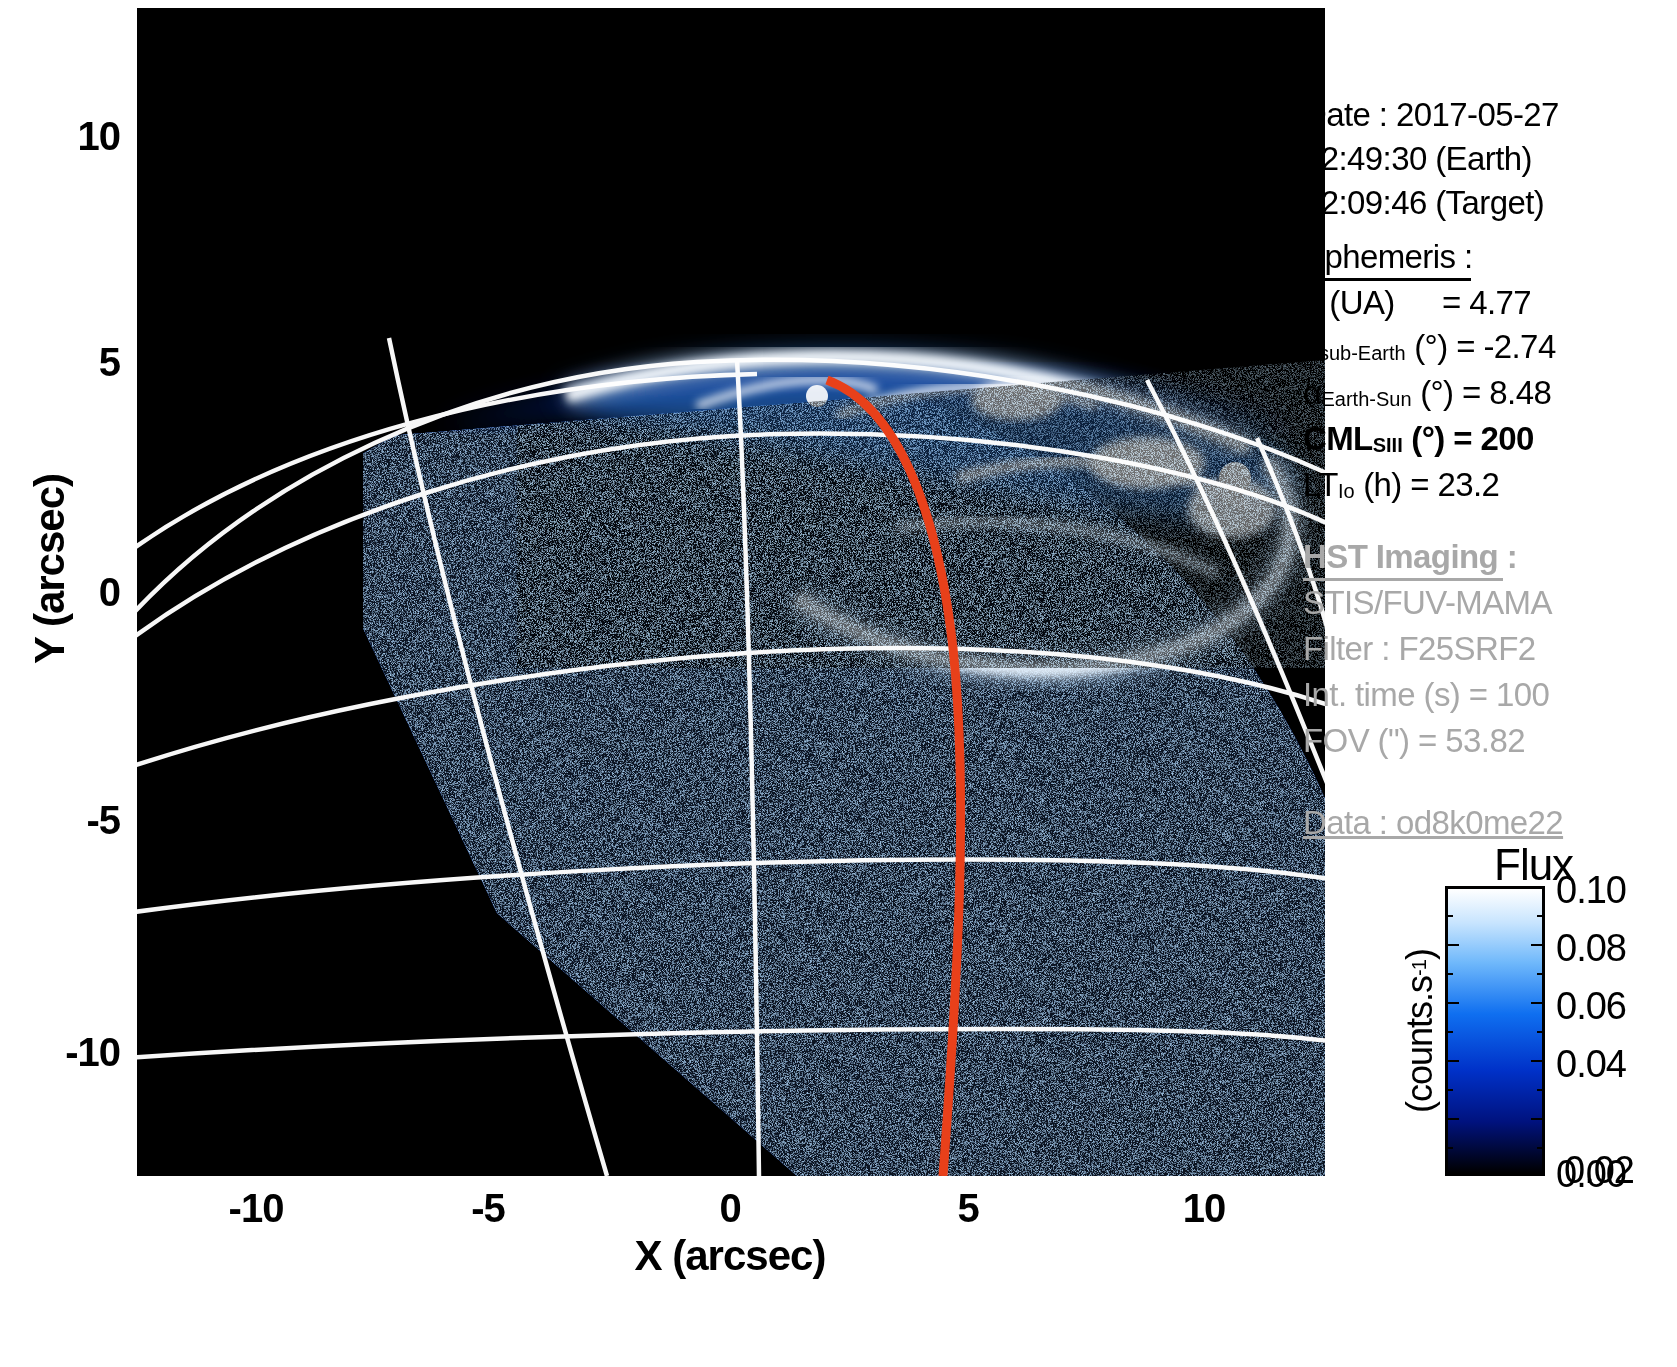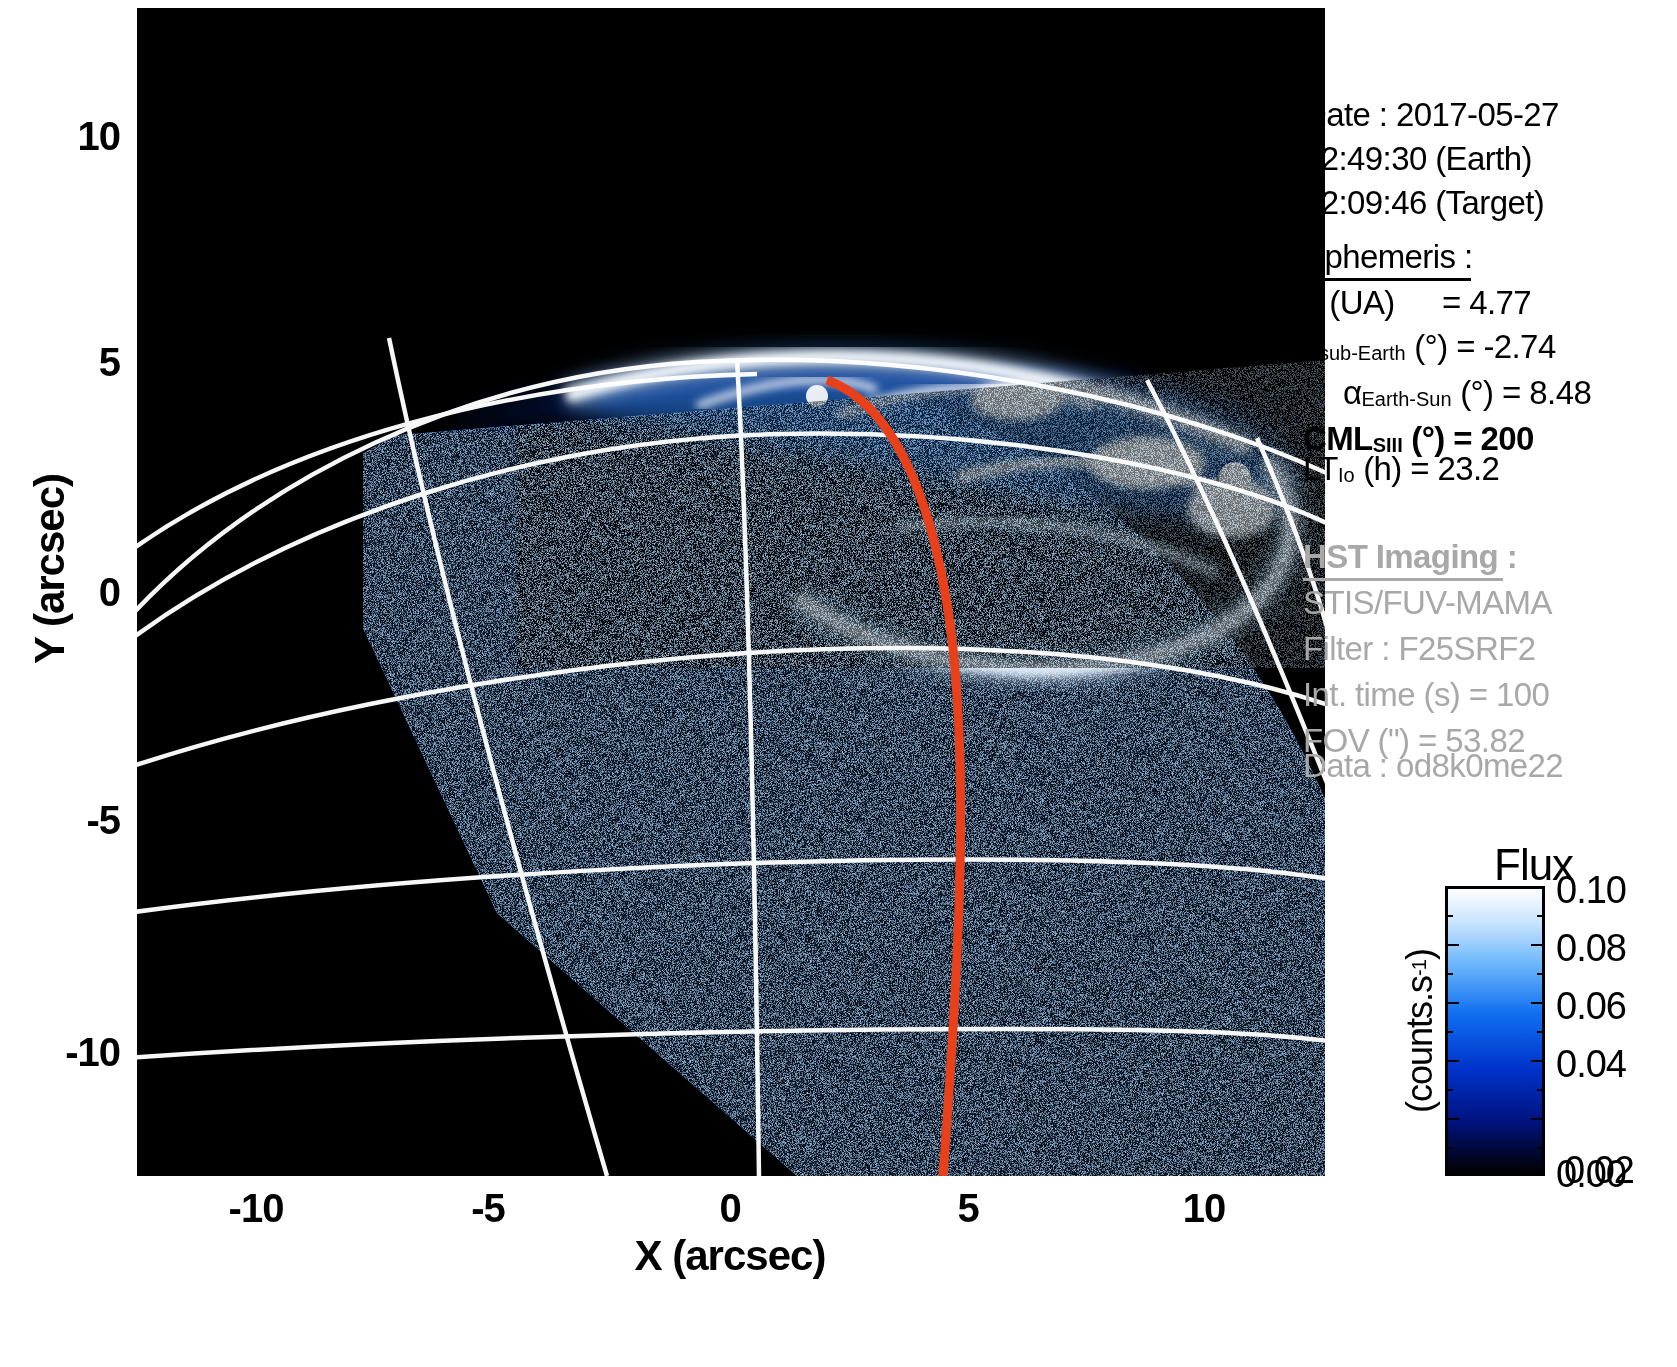--- a/index.html
+++ b/index.html
@@ -195,45 +195,45 @@
     <span style="display:inline-block;width:30px;"></span>
     <span>= 4.77</span>
   </div>
 
   <div class="meta-line" style="top:330px;">
     <span>λ</span><span class="sub">sub-Earth</span>
     <span>(°)</span>
     <span>= -2.74</span>
   </div>
 
-  <div class="meta-line" style="top:376px;padding-left:40px;">
+  <div class="meta-line" style="top:376px;">
     <span>α</span><span class="sub">Earth-Sun</span>
     <span>(°)</span>
     <span>= 8.48</span>
   </div>
 
   <div class="meta-line" style="top:422px;font-weight:bold;">
     <span>CML</span><span class="sub">SIII</span>
     <span>(°)</span>
     <span>= 200</span>
   </div>
 
-  <div class="meta-line" style="top:452px;">
+  <div class="meta-line" style="top:468px;">
     <span>LT</span><span class="sub">Io</span>
     <span>(h)</span>
     <span>= 23.2</span>
   </div>
 
   <div class="meta-line dim" style="top:540px;font-weight:bold;">HST Imaging :</div>
   <div class="hdr-underline dim-rule" style="top:578px;width:200px;"></div>
   <div class="meta-line dim" style="top:586px;">STIS/FUV-MAMA</div>
   <div class="meta-line dim" style="top:632px;">Filter : F25SRF2</div>
   <div class="meta-line dim" style="top:678px;">Int. time (s) = 100</div>
   <div class="meta-line dim" style="top:724px;">FOV (") = 53.82</div>
-  <div class="meta-line dim" style="top:749px;">Data : od8k0me22</div>
+  <div class="meta-line dim" style="top:806px;text-decoration:underline;">Data : od8k0me22</div>
 </div>
 
 <div id="flux-title">Flux</div>
 <div id="colorbar-box"></div>
 
 <div id="cb-ticks">
   <div class="cb-tick" style="top:0px;"></div>
   <div class="cb-tick-l" style="top:0px;"></div>
   <div class="cb-tick-minor" style="top:29px;"></div>
   <div class="cb-tick-l-minor" style="top:29px;"></div>

